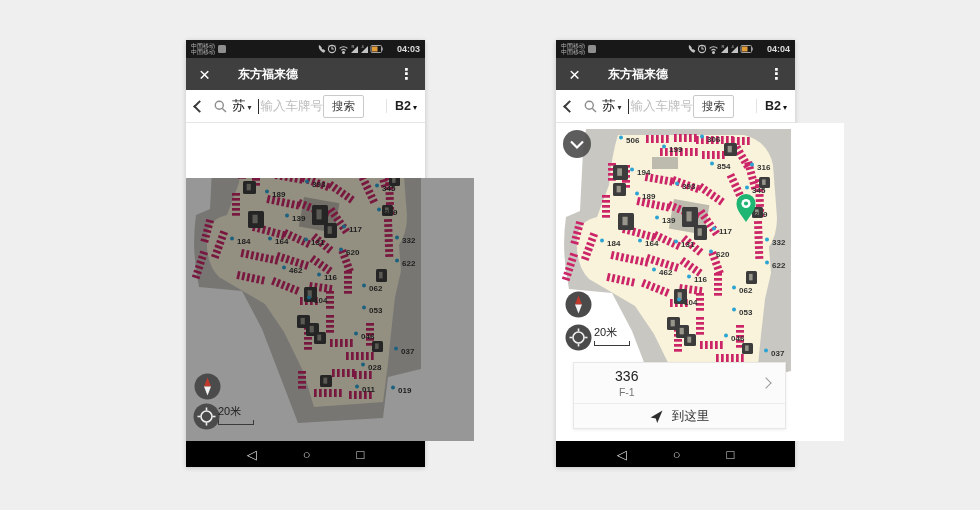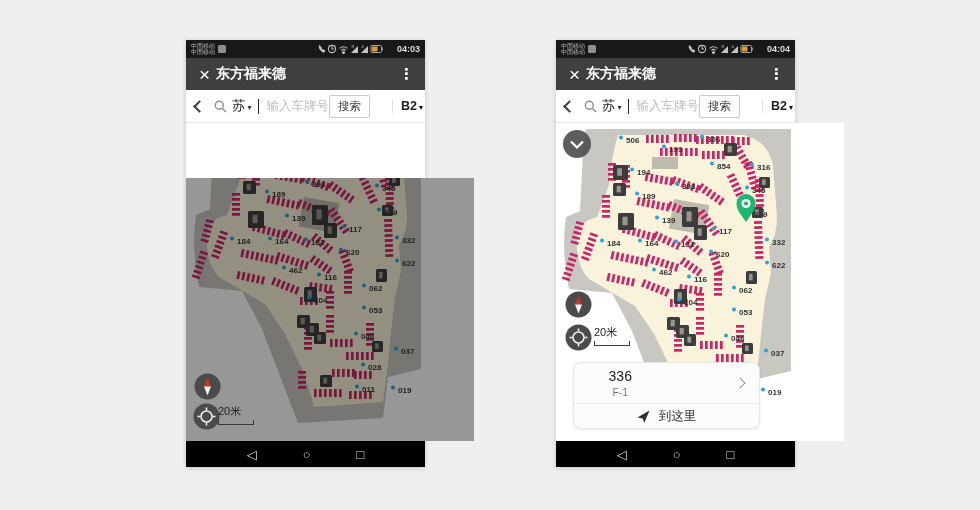--- a/index.html
+++ b/index.html
@@ -12,31 +12,31 @@
   
   .statusbar{height:18px;background:#181818;display:flex;align-items:center;padding:0 5px;box-sizing:border-box}
   .carrier{font-size:6px;line-height:6.5px;color:#b5b5b5;letter-spacing:0}
   .sim-icon{width:8px;height:8px;background:#8f8f8f;border-radius:1.5px;margin-left:3px}
   .sb-right{margin-left:auto;display:flex;align-items:center;gap:14px}
   .sb-time{font-size:9px;font-weight:bold;color:#dcdcdc}
 
   
   .titlebar{height:32px;background:#3f3f3f;display:flex;align-items:center;color:#fff}
   .close-x{font-size:19px;font-weight:400;margin-left:13px;line-height:1}
-  .wv-title{font-size:14px;font-weight:bold;margin-left:6px}
+  .wv-title{font-size:12px;font-weight:bold;margin-left:28px}
   .more-dots{margin-left:auto;margin-right:11px;font-size:15px;font-weight:bold;letter-spacing:0}
 
   
   .searchbar{height:33px;background:#fff;border-bottom:1px solid #e6e6e6;display:flex;align-items:center;padding:0 9px;box-sizing:border-box}
   .back-chev{width:7px;height:7px;border-left:2px solid #3a3a3a;border-bottom:2px solid #3a3a3a;transform:rotate(45deg);margin-right:10px;flex:none}
   .mag{flex:none;margin-right:5px}
   .province{font-size:13.5px;color:#1f1f1f;font-weight:500}
   .sm-caret{font-size:8px;color:#333;margin:2px 0 0 2px}
   .text-cursor{width:1px;height:15px;background:#2b2b2b;margin-left:6px;flex:none}
-  .placeholder{font-size:12.5px;color:#bdbdbd;margin-left:8px;white-space:nowrap}
+  .placeholder{font-size:12.5px;color:#bdbdbd;margin-left:2px;white-space:nowrap}
   .search-btn{margin-left:auto;border:1px solid #c9c9c9;border-radius:2px;font-size:11.5px;color:#3d3d3d;padding:3px 8px;flex:none}
   .floor-sel{border-left:1px solid #e3e3e3;margin-left:22px;padding-left:8px;display:flex;align-items:center;font-size:12.5px;font-weight:bold;color:#1f1f1f;flex:none}
   .floor-caret{font-size:8px;color:#111;margin:2px 0 0 2px}
 
   
   .menu-strip{position:relative;height:55px;background:#fff}
   .dropdown{position:absolute;left:94px;top:4px;width:52px}
   .dd-item{height:22px;line-height:22px;text-align:center;font-size:12px;color:#2a2a2a}
   .red-box{position:absolute;left:91px;top:0;width:58px;height:46px;border:2px solid #e8332b;pointer-events:none}
 
@@ -51,21 +51,21 @@
   #phone-left .locate{left:7px;top:225px}
   #phone-left .scale{left:32px;top:226px}
   #phone-right .collapse{left:6px;top:6px}
   #phone-right .compass{left:9px;top:168px}
   #phone-right .locate{left:9px;top:201px}
   #phone-right .scale{left:38px;top:202px}
   .scale{font-size:11px;color:#1e1e1e}
   .scale .bar{width:34px;height:4px;border:1.5px solid #3a3a3a;border-top:none;margin-top:1px}
 
   
-  .card{position:absolute;left:17px;top:322px;width:187px;height:67px;background:#fbfbfb;border:1px solid #e7e7e7;border-radius:8px;box-sizing:border-box;box-shadow:0 1px 3px rgba(0,0,0,.08)}
+  .card{position:absolute;left:17px;top:322px;width:213px;height:67px;background:#fbfbfb;border:1px solid #e7e7e7;border-radius:0;box-sizing:border-box;box-shadow:0 1px 3px rgba(0,0,0,.08)}
   .card-top{height:40px;border-bottom:1px solid #ececec;display:flex;align-items:center;position:relative}
   .card-info{width:50%;text-align:center}
   .spot-num{font-size:14px;color:#222}
   .spot-floor{font-size:10.5px;color:#757575;margin-top:2px}
   .card-chev{position:absolute;right:15px;top:16px;width:7px;height:7px;border-top:1.5px solid #9a9a9a;border-right:1.5px solid #9a9a9a;transform:rotate(45deg)}
   .card-bottom{height:25px;display:flex;align-items:center;justify-content:center;gap:9px;font-size:12.5px;color:#2e2e2e}
 
   
   .navbar{position:absolute;left:0;bottom:0;width:100%;height:26px;background:#000;display:flex;align-items:center;justify-content:center;gap:46px}
   .nav-glyph{color:#dedede;font-size:13px;line-height:1}

